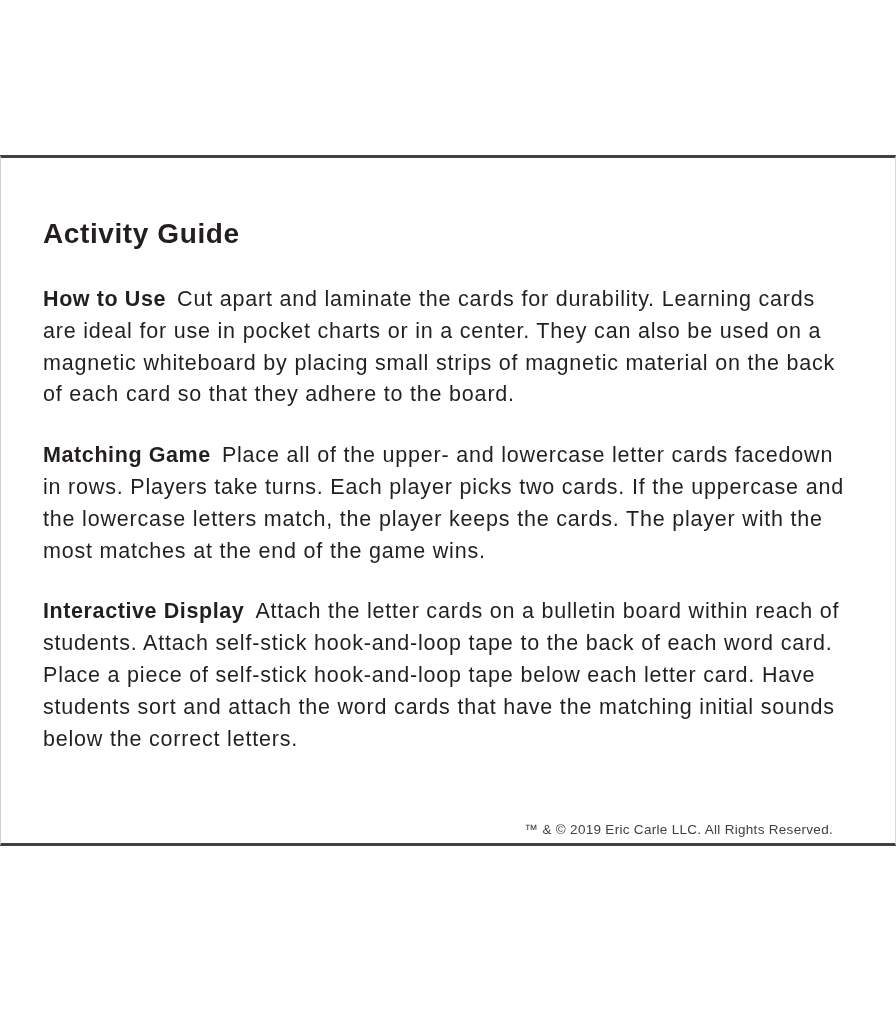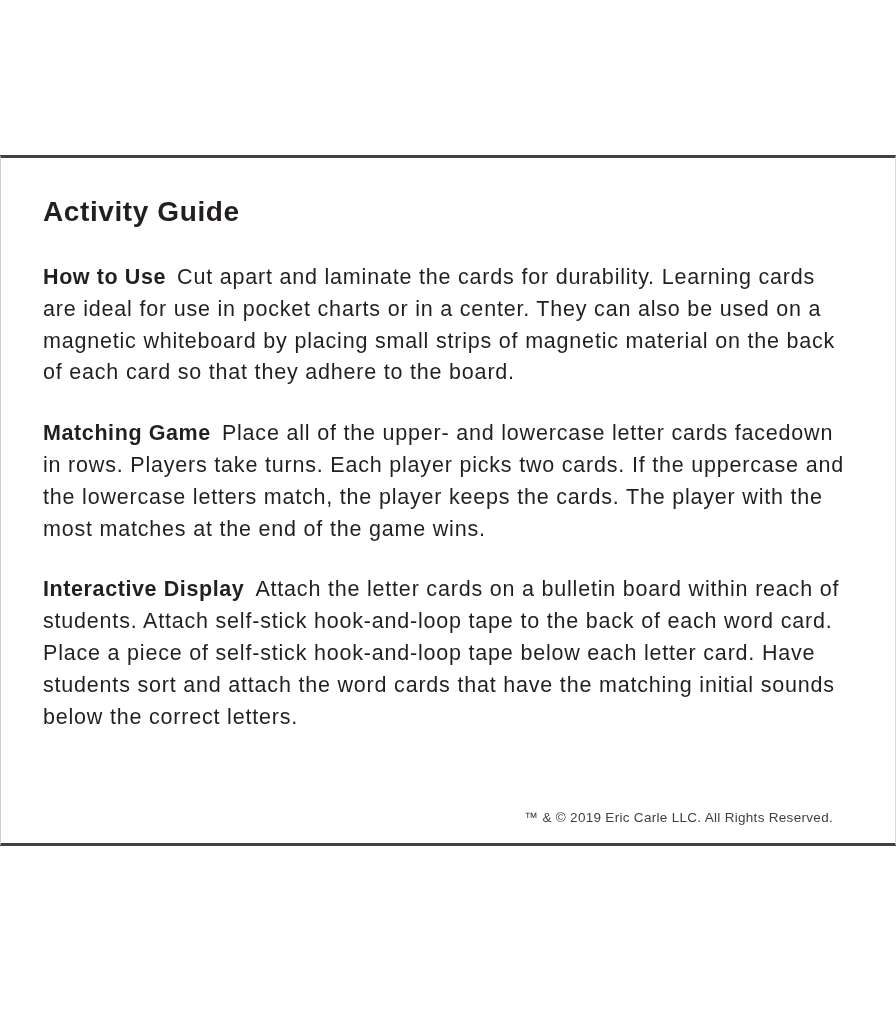--- a/index.html
+++ b/index.html
@@ -21,21 +21,21 @@
     position: absolute;
     top: 155px;
     left: 0;
     width: 896px;
     height: 691px;
     background: #ffffff;
     border-top: 3px solid #414141;
     border-bottom: 3px solid #414141;
     border-left: 1px solid #cfcfcf;
     border-right: 1px solid #d9d9d9;
-    padding: 38px 42px 0 42px;
+    padding: 60px 42px 0 42px;
   }
   .card-title {
     font-size: 28px;
     font-weight: bold;
     letter-spacing: 0.6px;
     color: #231f20;
     margin-bottom: 34px;
   }
   .section {
     font-size: 21.5px;
@@ -46,21 +46,21 @@
     color: #231f20;
   }
   .section-heading {
     font-weight: bold;
     letter-spacing: 0.6px;
     margin-right: 11px;
   }
   .card-footer {
     position: absolute;
     right: 62px;
-    bottom: 18px;
+    bottom: 6px;
     font-size: 13.5px;
     letter-spacing: 0.3px;
     color: #3f3f3f;
   }
 </style>
 </head>
 <body>
 
 <div class="page">
   <div class="card">

